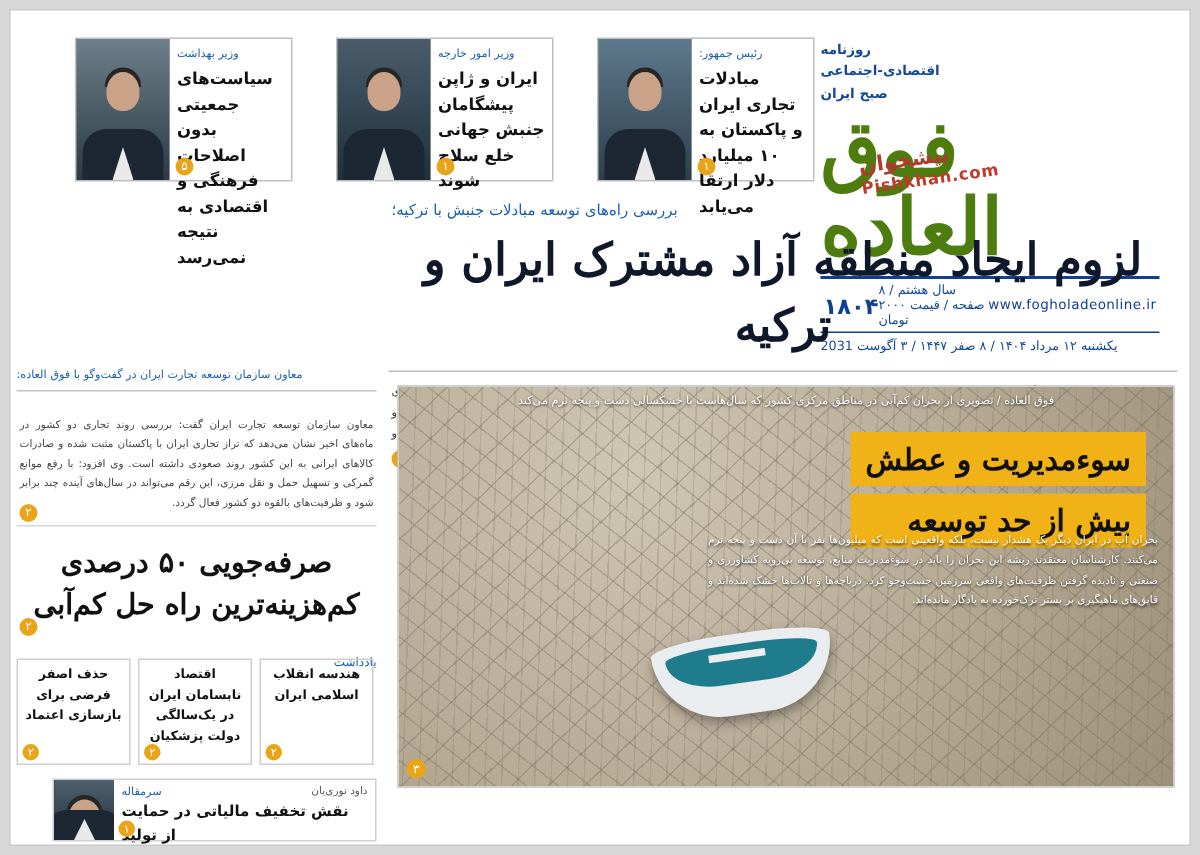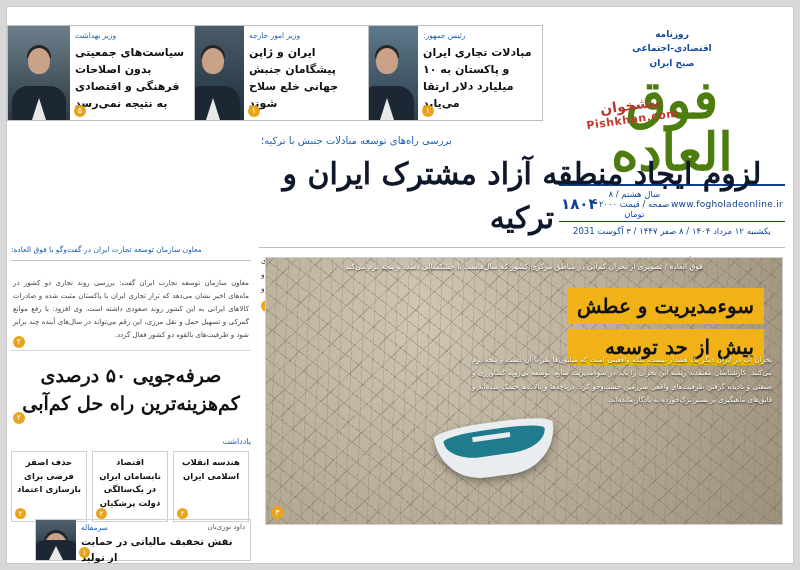--- a/index.html
+++ b/index.html
@@ -13,22 +13,22 @@
   }
   .page {
     position: absolute; left: 6px; top: 6px;
     width: 788px; height: 558px;
     background: #ffffff;
     border: 1px solid #c9c9c9;
     overflow: hidden;
   }
   .masthead {
     width: 226px; height: 232px;
-    position: absolute; top: 6px; right: 8px;
-    text-align: center;
+    position: absolute; top: 6px; right: 20px;
+    text-align: left;
   }
   .mh-sub {
     font-size: 9px; color: #13489b; line-height: 1.6;
     margin-top: 14px; font-weight: bold;
   }
   .mh-title {
     font-size: 52px; color: #4d7c0f; font-weight: bold;
     letter-spacing: -1px; line-height: 1.0; margin-top: 4px;
     font-family: "DejaVu Serif", "Liberation Serif", serif;
     direction: rtl;
@@ -48,21 +48,21 @@
   }
   .mh-issue { font-size: 15px; font-weight: bold; color:#0f3f92; }
   .mh-site { font-size: 9px; color:#0f3f92; letter-spacing:.3px;}
   .mh-rule2 { height: 1px; background:#0f3f92; margin-top:2px;}
   .mh-date {
     font-size: 8.5px; color:#13489b; padding-top:3px; line-height:1.5;
   }
 
   
   .tbox {
-    position: absolute; top: 18px; height: 96px; width: 188px;
+    position: absolute; top: 18px; height: 96px; width: 145px;
     border: 1px solid #bfbfbf; background: #fff;
     display: flex; flex-direction: row-reverse;
   }
   .tbox .thumb { width: 62px; height: 100%; background: #3b4a55; overflow:hidden; position:relative;}
   .tbox .txt { flex:1; padding: 5px 5px 0 5px; position: relative;}
   .tbox .kicker { font-size: 7.5px; color:#1a5fae; text-align:left; }
   .tbox .head {
     font-size: 11px; font-weight: bold; color:#111; line-height:1.55;
     text-align: left; margin-top: 4px;
   }
@@ -173,21 +173,21 @@
   .rbox .rnum {
     position:absolute; left:2px; bottom:2px;
     width:12px;height:12px;border-radius:50%;
     background:#e8a51c;color:#fff;font-size:8px;line-height:12px;text-align:center;
   }
   .rkicker { font-size:7.5px; color:#1a5fae; text-align:left; }
   .rsep { height:1px; background:#c5c5c5; margin:6px 0; }
 
   
   .notes {
-    position:absolute; right:542px; top:444px; width:240px;
+    position:absolute; right:542px; top:432px; width:240px;
     display:flex; flex-direction:row-reverse; gap:5px;
   }
   .note { width:76px; border:1px solid #cfcfcf; padding:4px 4px 11px 4px; position:relative;
     min-height:60px;}
   .note .nh { font-size:8.5px; font-weight:bold; color:#111; line-height:1.6; text-align:center;}
   .note .nnum { position:absolute; left:3px; bottom:2px;
     width:11px;height:11px;border-radius:50%;
     background:#e8a51c;color:#fff;font-size:7.5px;line-height:11px;text-align:center;}
   .notes-label {
     position:absolute; right:542px; top:430px; width:240px;

